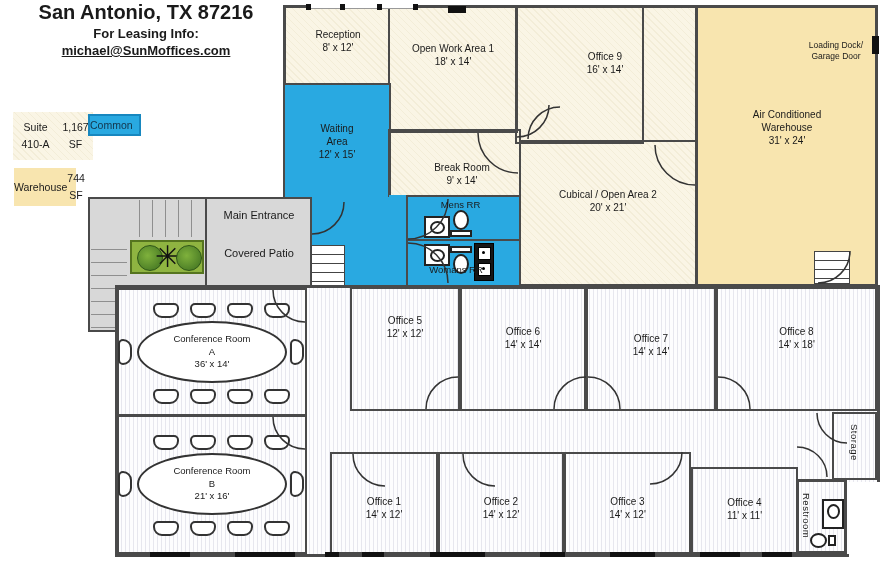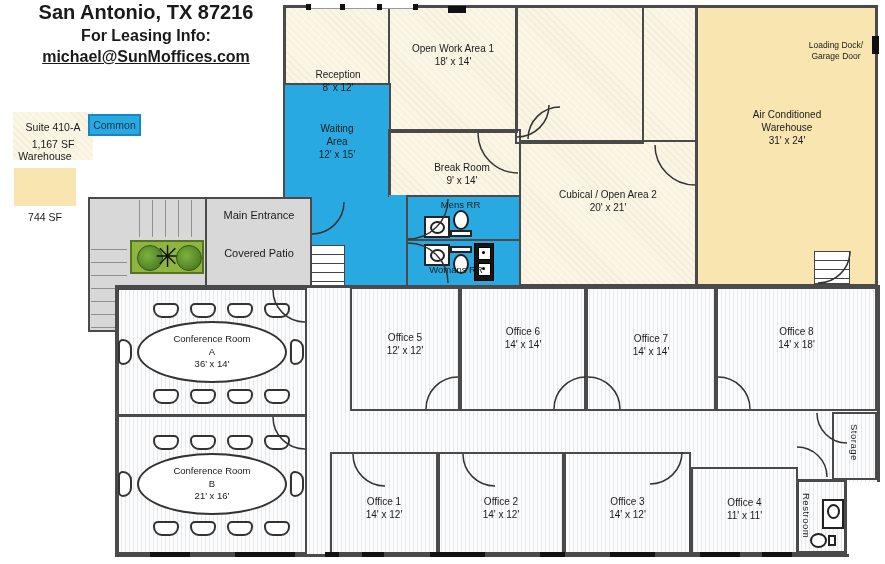--- a/index.html
+++ b/index.html
@@ -1,37 +1,37 @@
 <!DOCTYPE html>
 <html style="--common-blue: #29a9e1; --suite-a-cream: #faf5e5; --warehouse-tan: #f8e5af; --patio-gray: #d8d8d8; --planter-green: #8fb441; --wall-gray: #4a4a4a;"><head>
 <meta charset="utf-8">
 <style>
   html,body{margin:0;padding:0;background:#fff;}
   body{font-family:"Liberation Sans", sans-serif;color:#1a1a1a;}
   .canvas{position:relative;width:885px;height:564px;background:#fff;overflow:hidden;}
   .abs{position:absolute;box-sizing:border-box;}
   
   .cream{background:repeating-linear-gradient(45deg,#faf5e5 0 4px,#f3edd8 4px 5px);}
-  .tan{background:var(--warehouse-tan,#f8e5af);gap:44px;}
+  .tan{background:var(--warehouse-tan,#f8e5af);}
   .blue{background:var(--common-blue,#29a9e1);}
   .stripe{background:repeating-linear-gradient(90deg,#fdfdfe 0 3px,#e7e7ee 3px 4px);}
   .gray{background:var(--patio-gray,#d8d8d8);}
   .w2{border:2px solid var(--wall-gray,#4a4a4a);}
   .w3{border:3px solid var(--wall-gray,#4a4a4a);}
   
   .rlabel{position:absolute;box-sizing:border-box;display:flex;flex-direction:column;align-items:center;justify-content:center;text-align:center;font-size:10px;line-height:1.3;pointer-events:none;}
   .rlabel .nm{white-space:pre-line;}
   .vert{writing-mode:vertical-rl;font-size:9.5px;letter-spacing:.5px;}
   
   .hdr{position:absolute;left:0;top:4;width:292px;text-align:center;}
   .hdr .t{font-size:20px;font-weight:bold;line-height:1.25;}
-  .hdr .s{font-size:16px;font-weight:bold;line-height:1.32;}
+  .hdr .s{font-size:13px;font-weight:bold;line-height:1.32;}
   .hdr .em{text-decoration:underline;}
   
-  .sw{position:absolute;box-sizing:border-box;display:flex;flex-direction:column;align-items:center;justify-content:center;font-size:10.5px;line-height:1.6;text-align:center;}
+  .sw{position:absolute;box-sizing:border-box;display:flex;flex-direction:row;align-items:center;justify-content:flex-start;font-size:10.5px;line-height:1.6;text-align:center;}
   
   .planks{background:repeating-linear-gradient(90deg,#d8d8d8 0 12px,#8f8f8f 12px 13px);}
   .steps{background:repeating-linear-gradient(180deg,#d8d8d8 0 12px,#8f8f8f 12px 13px);}
   .stairs{background:#fff repeating-linear-gradient(180deg,#fff 0 8px,#444 8px 9px);border:1px solid #444;}
   
   .chair{position:absolute;width:26px;height:15px;background:#fff;border:2px solid #333;border-radius:5px 5px 9px 9px;box-sizing:border-box;}
   .chair.side{width:14px;height:26px;border-radius:5px 9px 9px 5px;}
   .table{position:absolute;box-sizing:border-box;background:#fff;border:2px solid #333;border-radius:50%;display:flex;align-items:center;justify-content:center;}
   .table .rlabel{position:static;font-size:9.5px;}
   .table .nm{display:block;width:80px;margin:0 auto;}
@@ -200,28 +200,32 @@
       <path d="M 588 377 A 32 32 0 0 1 620 409"></path>
       <path d="M 718 377 A 32 32 0 0 1 750 409"></path>
       <path d="M 353 454 A 32 32 0 0 0 385 486"></path>
       <path d="M 463 454 A 32 32 0 0 0 495 486"></path>
       <path d="M 682 452 A 32 32 0 0 1 650 484"></path>
       <path d="M 817 413 A 30 30 0 0 0 847 443"></path>
       <path d="M 797 447 A 30 30 0 0 1 827 477"></path>
     </g>
   </svg>
 
-  <div class="rlabel" style="left:293px;top:28px;width:90px;margin-top:40px;">
+  <div class="rlabel" style="left:293px;top:28px;width:90px;">
     <span>Reception</span>
       <span>8' x 12'</span>
   </div>
   <div class="rlabel" style="left:390px;top:42px;width:126px;">
     <span>Open Work Area 1</span>
       <span>18' x 14'</span>
   </div>
+  <div class="rlabel" style="left:545px;top:50px;width:120px;">
+    <span>Office 9</span>
+      <span>16' x 14'</span>
+  </div>
   <div class="rlabel" style="left:287px;top:122px;width:100px;">
     <span class="nm" style="display:block;width:52px;">Waiting Area</span>
       <span>12' x 15'</span>
   </div>
   <div class="rlabel" style="left:407px;top:153px;width:110px;margin-top:8px;">
     <span>Break Room</span>
       <span>9' x 14'</span>
   </div>
   <div class="rlabel" style="left:418px;top:199px;width:85px;font-size:9.5px;">
     <span>Mens RR</span>
@@ -239,21 +243,21 @@
   </div>
   <div class="rlabel" style="left:800px;top:40px;width:72px;font-size:8.5px;">
     <span>Loading Dock/ Garage Door</span>
   </div>
   <div class="rlabel" style="left:210px;top:208px;width:98px;font-size:11px;">
     <span>Main Entrance</span>
   </div>
   <div class="rlabel" style="left:210px;top:246px;width:98px;font-size:11px;">
     <span>Covered Patio</span>
   </div>
-  <div class="rlabel" style="left:350px;top:331px;width:110px;">
+  <div class="rlabel" style="left:350px;top:314px;width:110px;">
     <span>Office 5</span>
       <span>12' x 12'</span>
   </div>
   <div class="rlabel" style="left:460px;top:325px;width:126px;">
     <span>Office 6</span>
       <span>14' x 14'</span>
   </div>
   <div class="rlabel" style="left:586px;top:332px;width:130px;">
     <span>Office 7</span>
       <span>14' x 14'</span>

